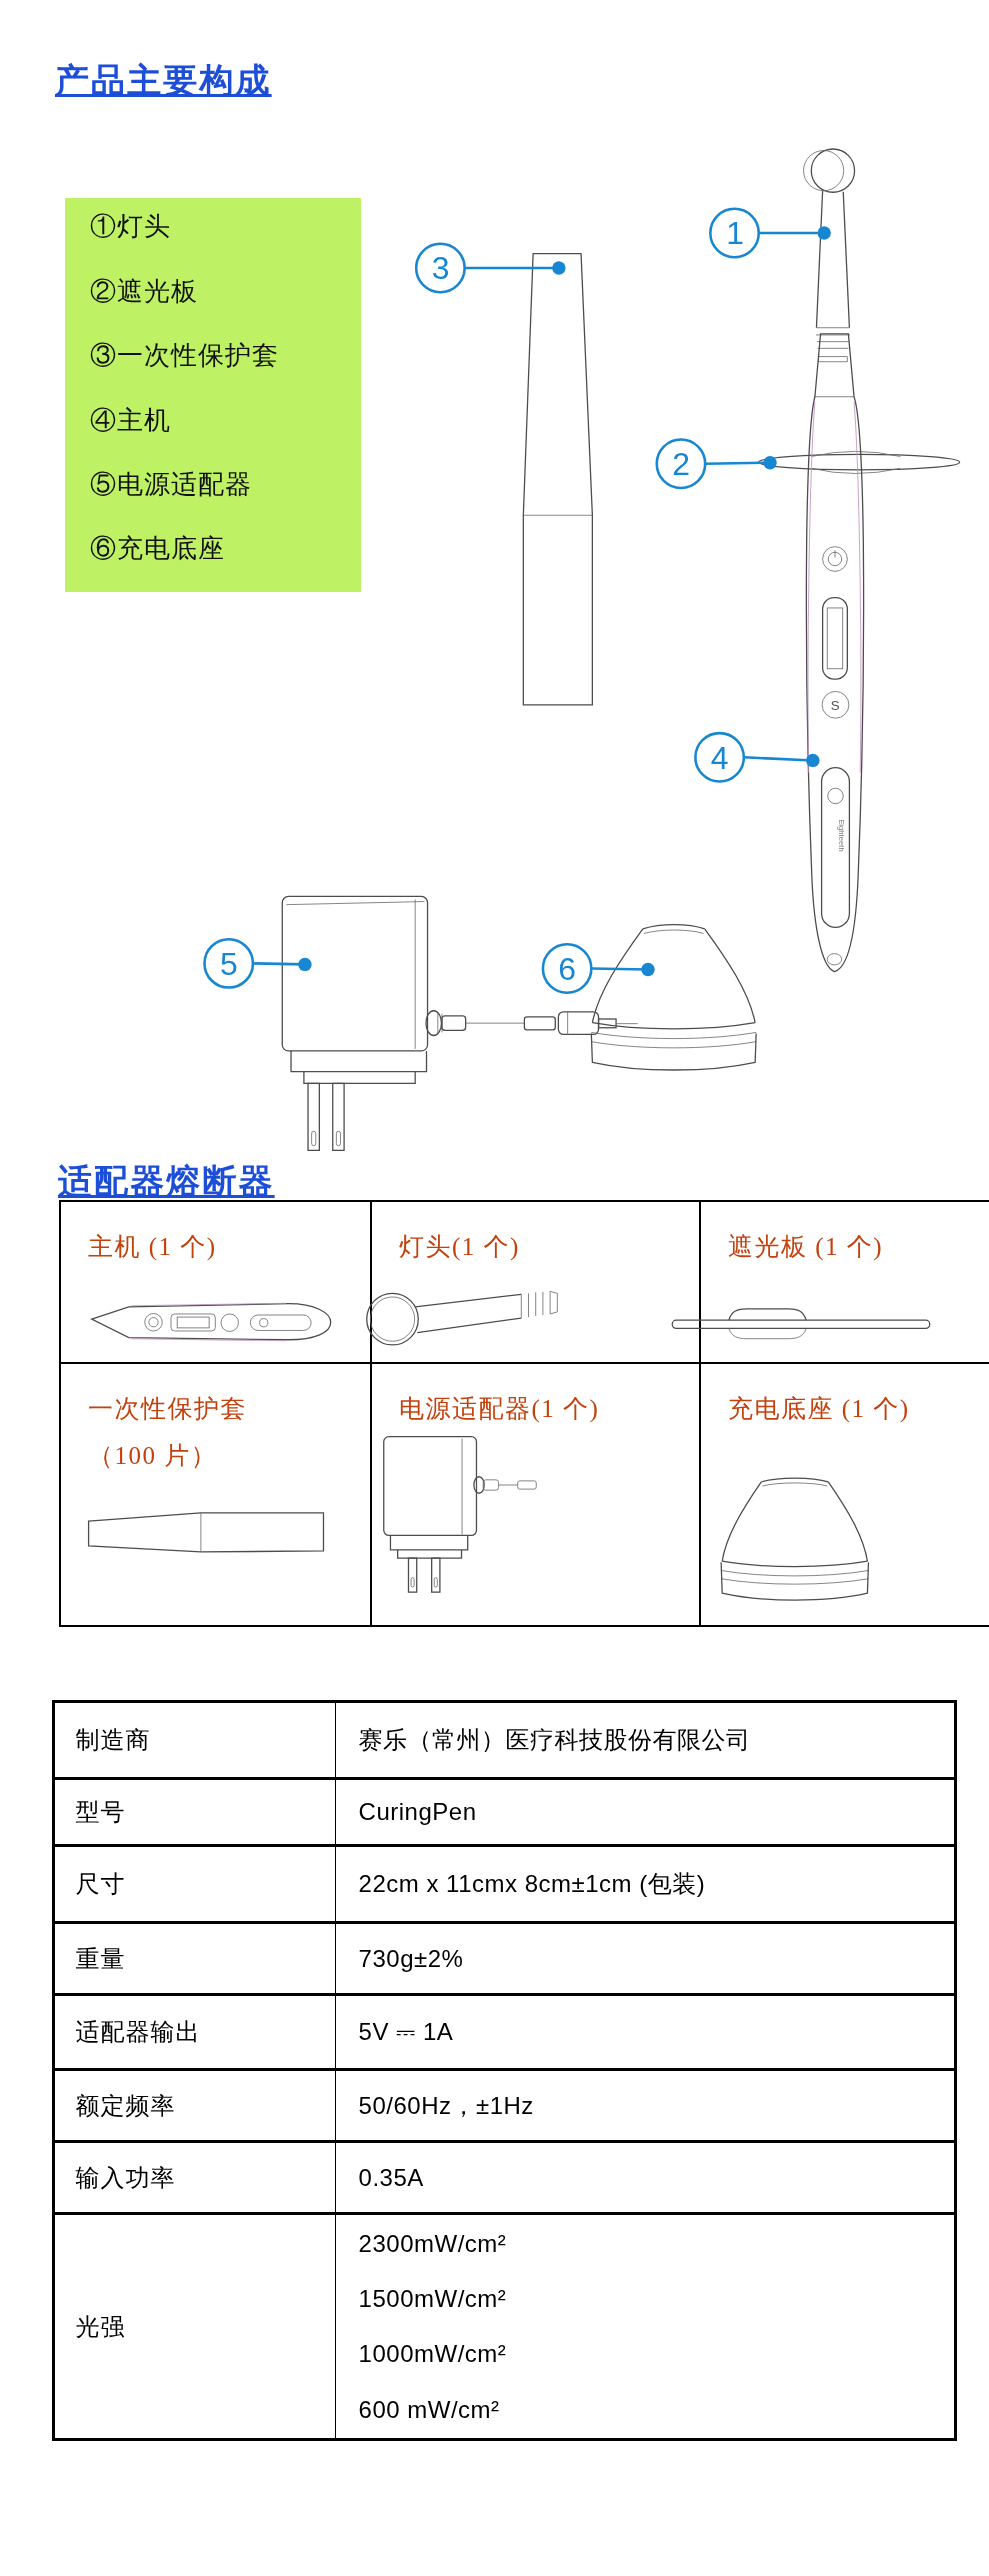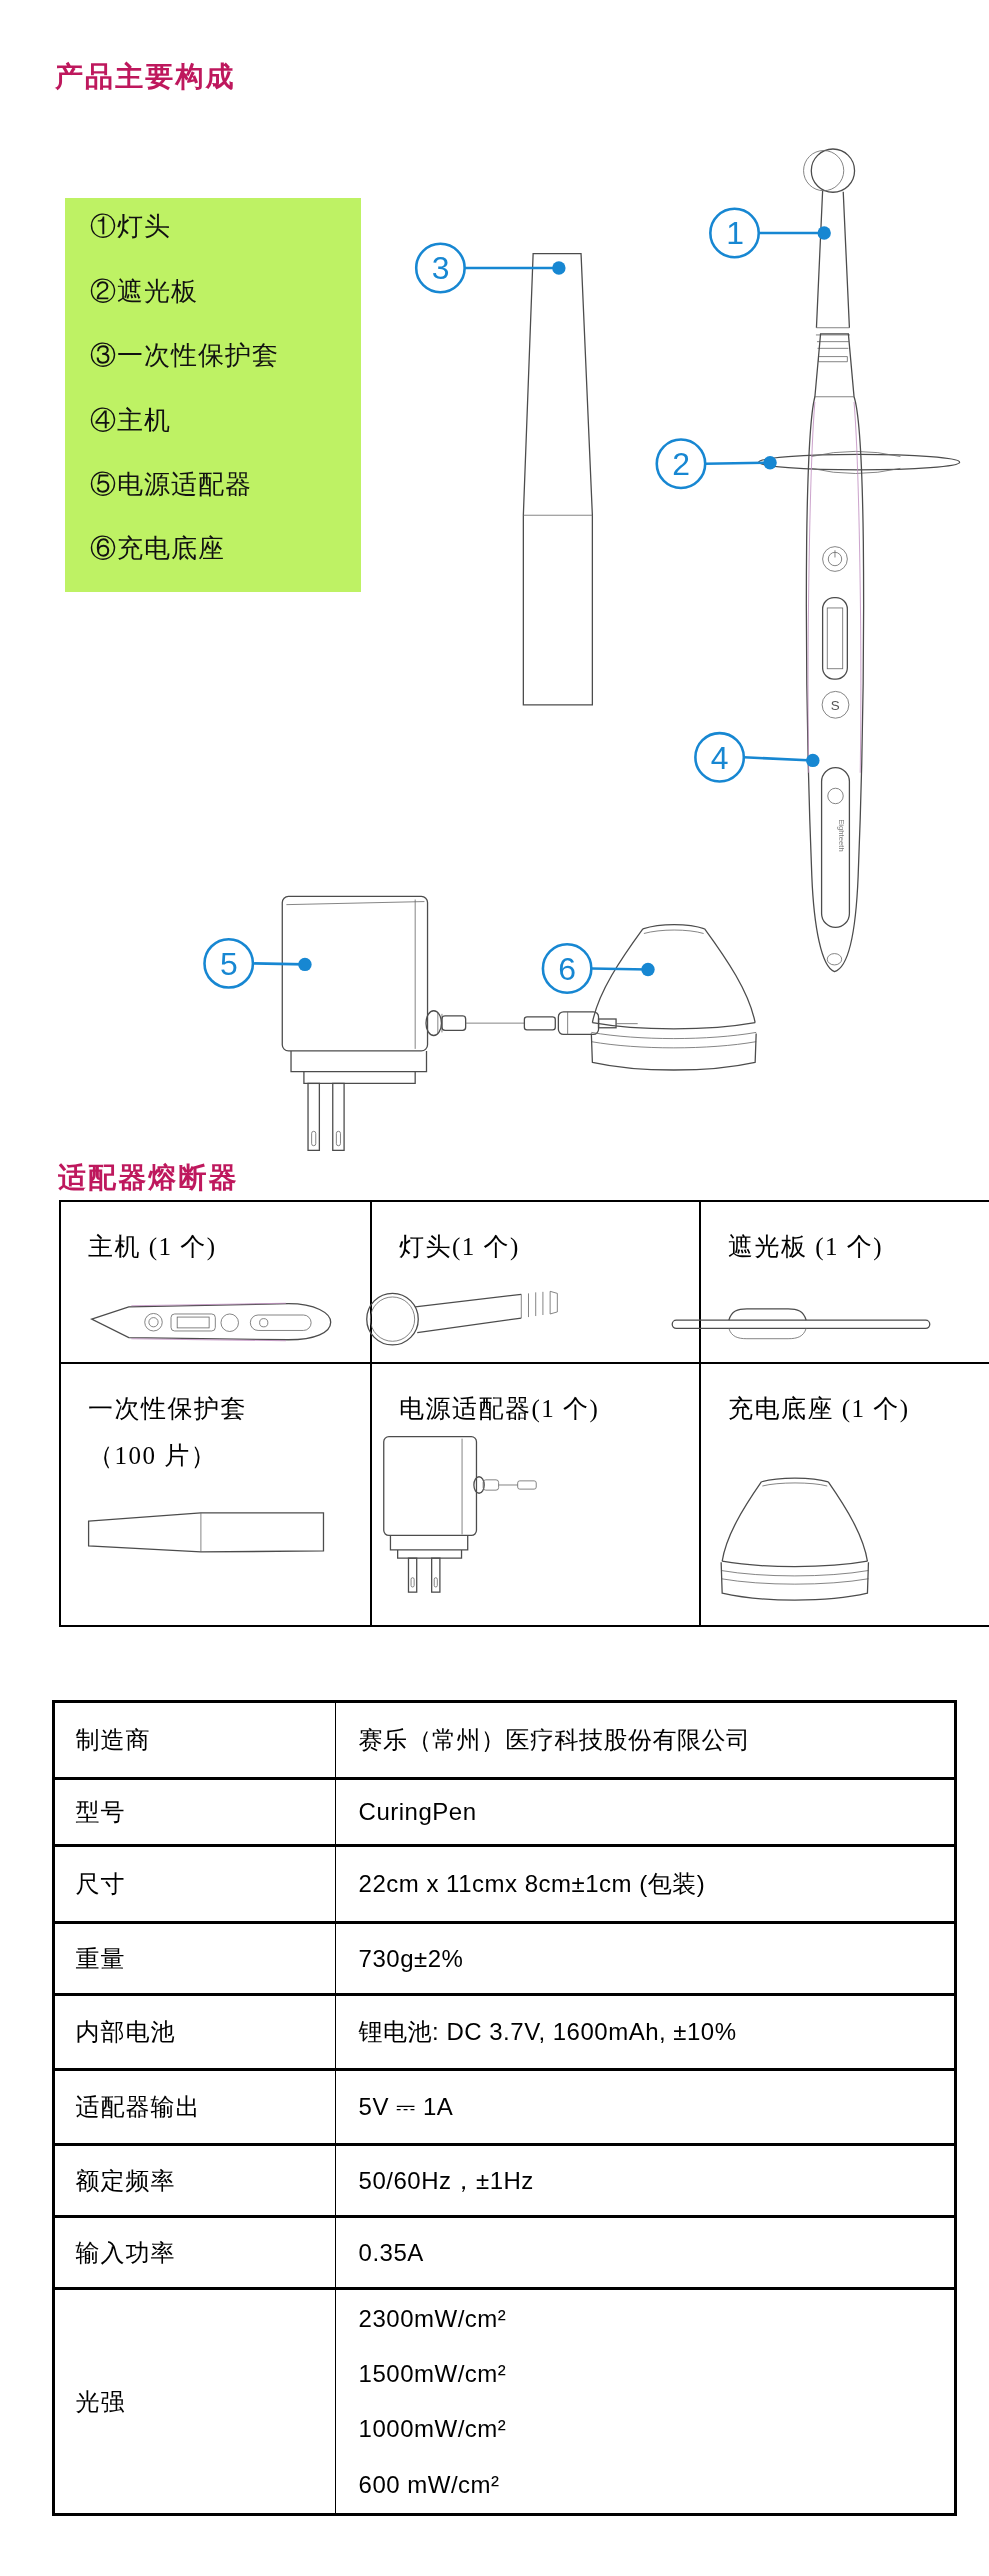--- a/index.html
+++ b/index.html
@@ -1,34 +1,34 @@
 <!DOCTYPE html>
 <html style="font-size:8.2px"><head>
 <meta charset="utf-8">
 <style>
   html,body{margin:0;padding:0;background:#fff;}
   #page{position:relative;width:989px;height:4110px;background:#ffffff;overflow:hidden;
         font-family:"Liberation Sans","DejaVu Sans",sans-serif;color:#000;}
-  .h-title{position:absolute;font-size:28px;font-weight:bold;letter-spacing:2.1px;color:#be185d;}
+  .h-title{position:absolute;font-size:34px;font-weight:bold;letter-spacing:2.1px;color:#1d4ed8;text-decoration:underline;}
   #list-box{position:absolute;left:65px;top:198px;width:296px;height:394px;background:#bef264;}
   .comp-item{position:absolute;left:25px;font-size:26px;font-family:"Liberation Serif","DejaVu Serif",serif;
              color:#111;letter-spacing:1px;white-space:nowrap;}
   svg{position:absolute;left:0;}
   .art{stroke:#4c4c4c;stroke-width:2.5;fill:none;}
   .artthin{stroke:#6a6a6a;stroke-width:1.6;fill:none;}
   .mag{stroke:#c08fc0;stroke-width:2;fill:none;opacity:.8;}
   .blue{stroke:#1787d2;stroke-width:5;fill:none;}
   .bluefill{fill:#1787d2;stroke:none;}
   .callout-num{fill:#1787d2;font-size:62px;font-family:"Liberation Sans",sans-serif;}
   .tinytxt{fill:#777;font-size:15px;font-family:"Liberation Sans",sans-serif;}
   .stxt{fill:#555;font-size:26px;font-family:"Liberation Sans",sans-serif;}
   
   #pack-table{position:absolute;left:59px;top:1200px;width:894px;border-collapse:collapse;table-layout:fixed;}
   #pack-table td{border:2.6px solid #000;vertical-align:top;padding:20.6px 0 0 27px;
-                 font-size:25px;font-family:"Liberation Serif","DejaVu Serif",serif;color:#000000;
+                 font-size:25px;font-family:"Liberation Serif","DejaVu Serif",serif;color:#c2410c;
                  white-space:pre-line;letter-spacing:1.5px;line-height:1.9;}
   
   #spec-table{position:absolute;left:52px;top:1700px;width:905px;border-collapse:collapse;table-layout:fixed;}
   #spec-table td{border-top:3.1px solid #000;border-bottom:3.1px solid #000;
                  border-left:1.5px solid #000;border-right:1.5px solid #000;
                  vertical-align:middle;font-size:24px;color:#000;white-space:pre-line;line-height:2.3;}
   #spec-table{border:3.6px solid #000;}
   #spec-table td.lbl{width:258px;padding-left:20.6px;letter-spacing:1px;}
   #spec-table td.val{padding-left:23px;letter-spacing:0.5px;}
 </style>
@@ -236,24 +236,20 @@
         </tr>
     <tr style="height:77px">
           <td class="lbl">尺寸</td>
           <td class="val">22cm x 11cmx 8cm±1cm (包装)</td>
         </tr>
     <tr style="height:72px">
           <td class="lbl">重量</td>
           <td class="val">730g±2%</td>
         </tr>
     <tr style="height:75px">
-          <td class="lbl">内部电池</td>
-          <td class="val">锂电池: DC 3.7V, 1600mAh, ±10%</td>
-        </tr>
-    <tr style="height:75px">
           <td class="lbl">适配器输出</td>
           <td class="val">5V ⎓ 1A</td>
         </tr>
     <tr style="height:72px">
           <td class="lbl">额定频率</td>
           <td class="val">50/60Hz，±1Hz</td>
         </tr>
     <tr style="height:72px">
           <td class="lbl">输入功率</td>
           <td class="val">0.35A</td>

